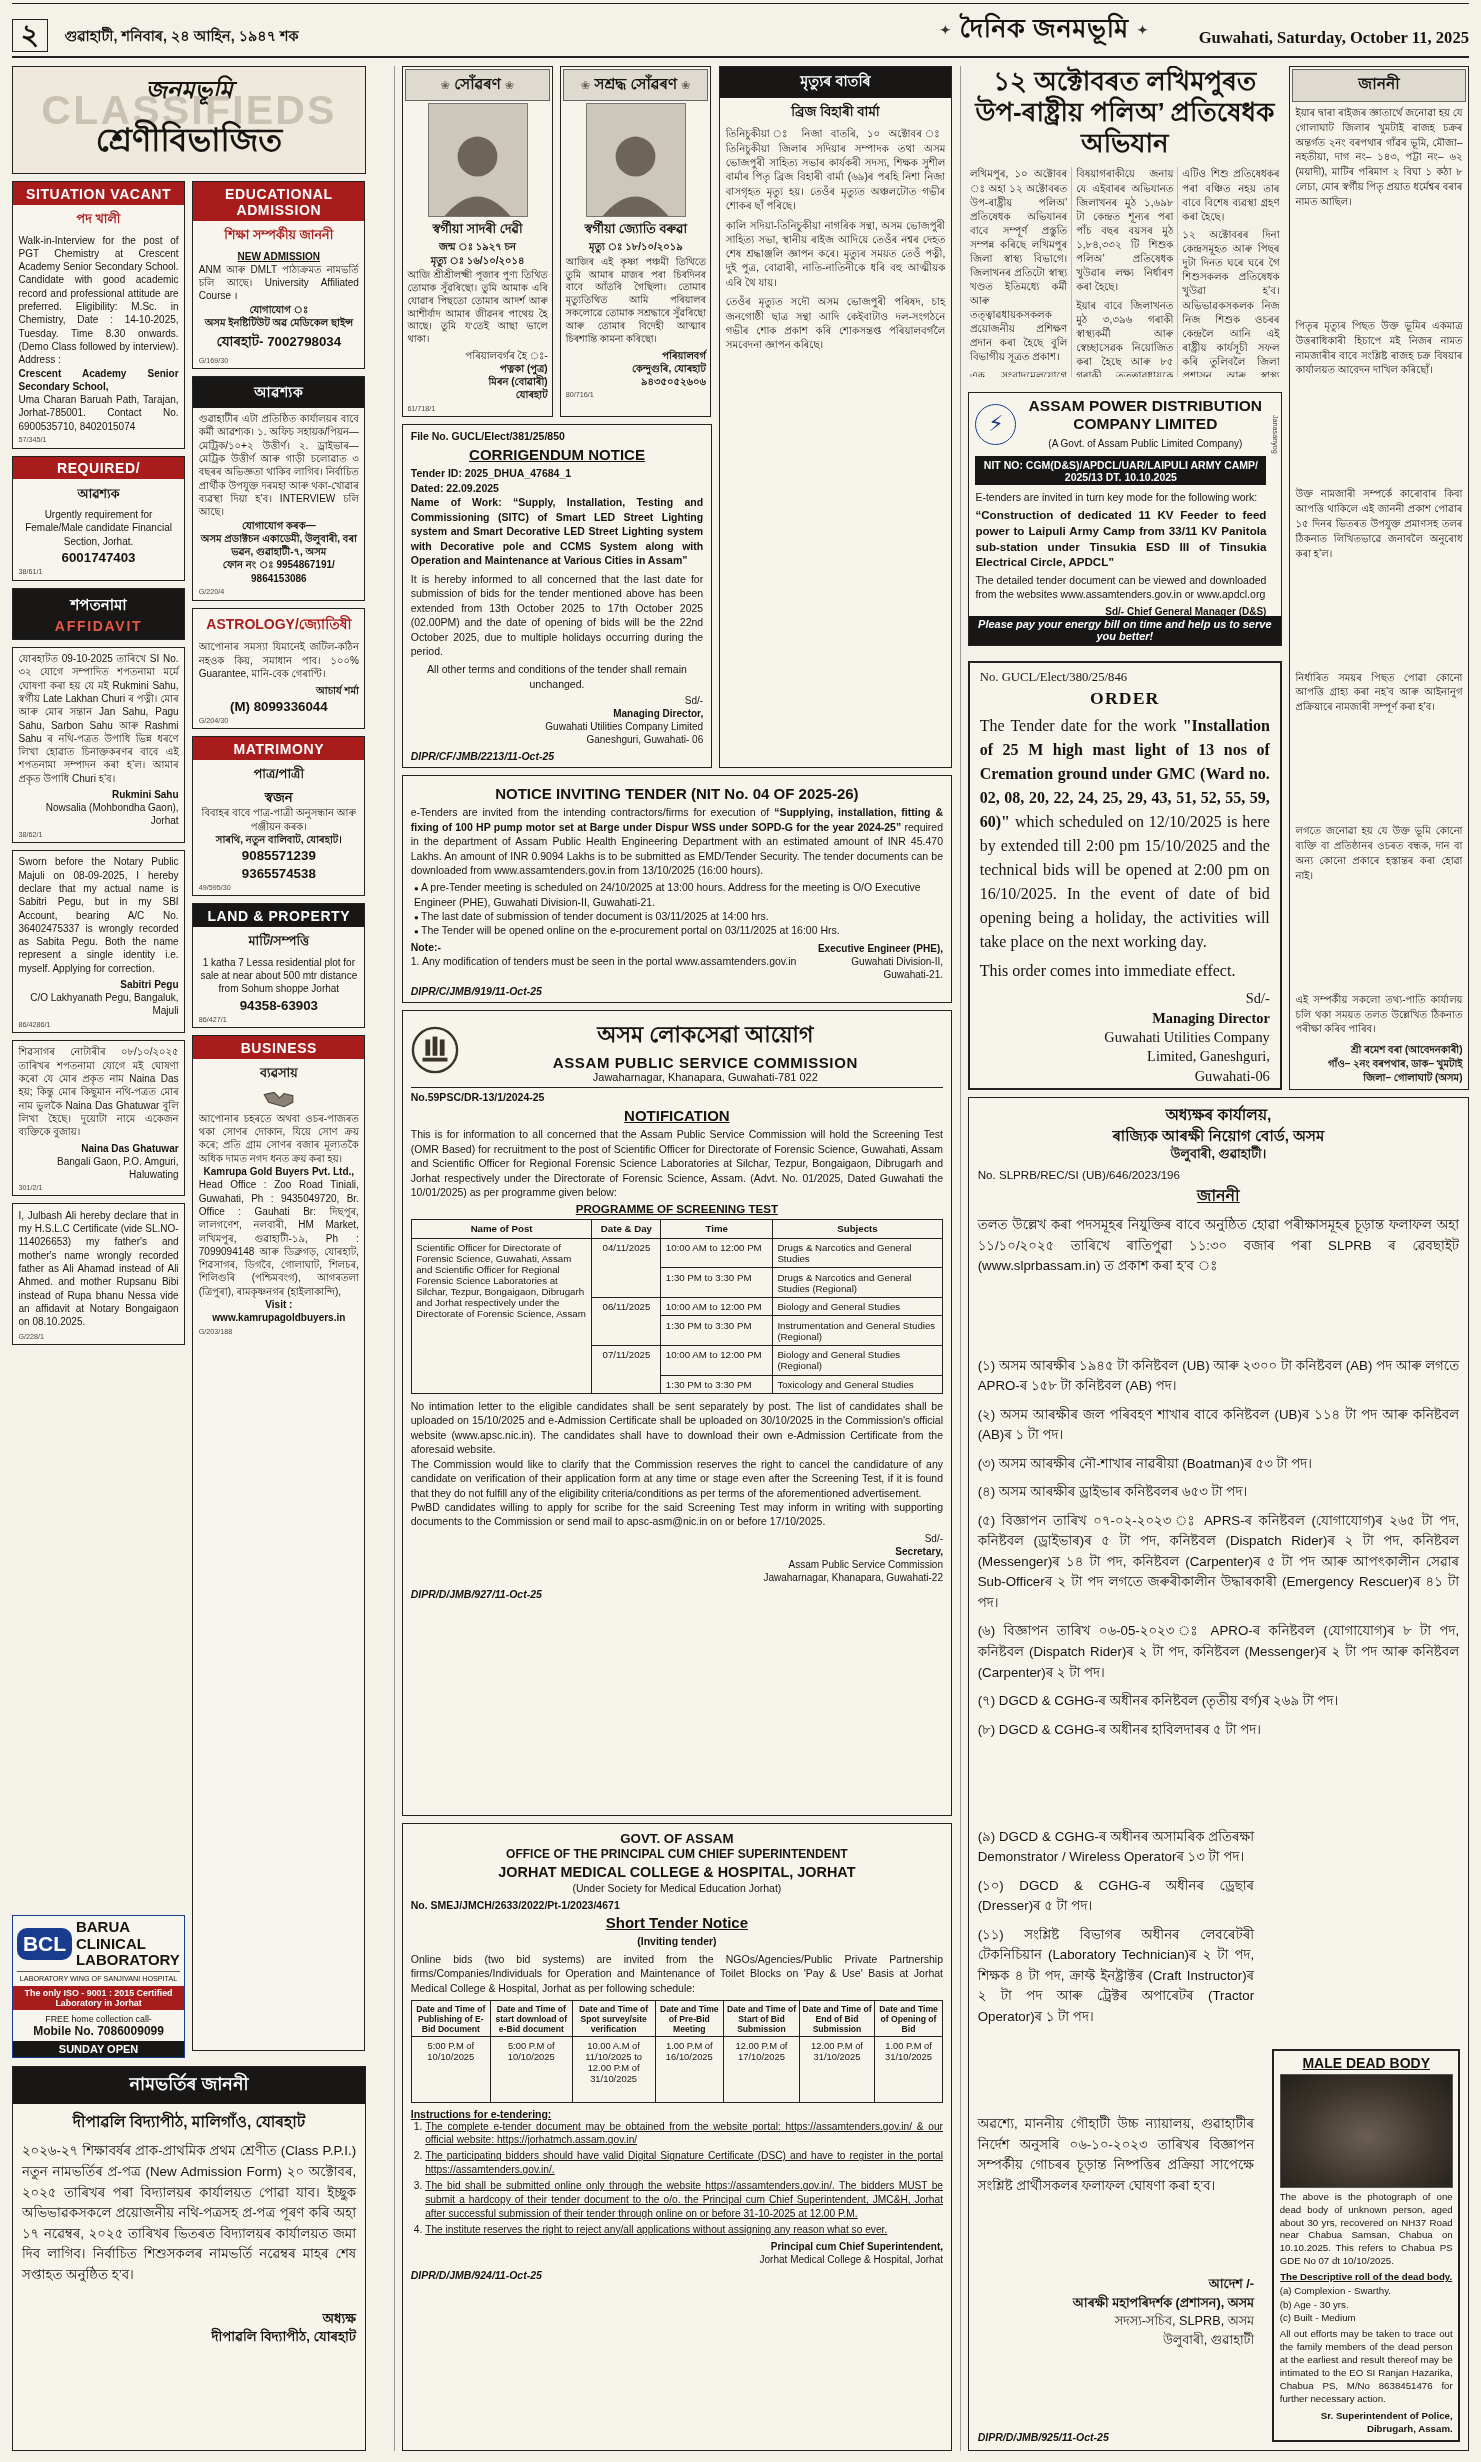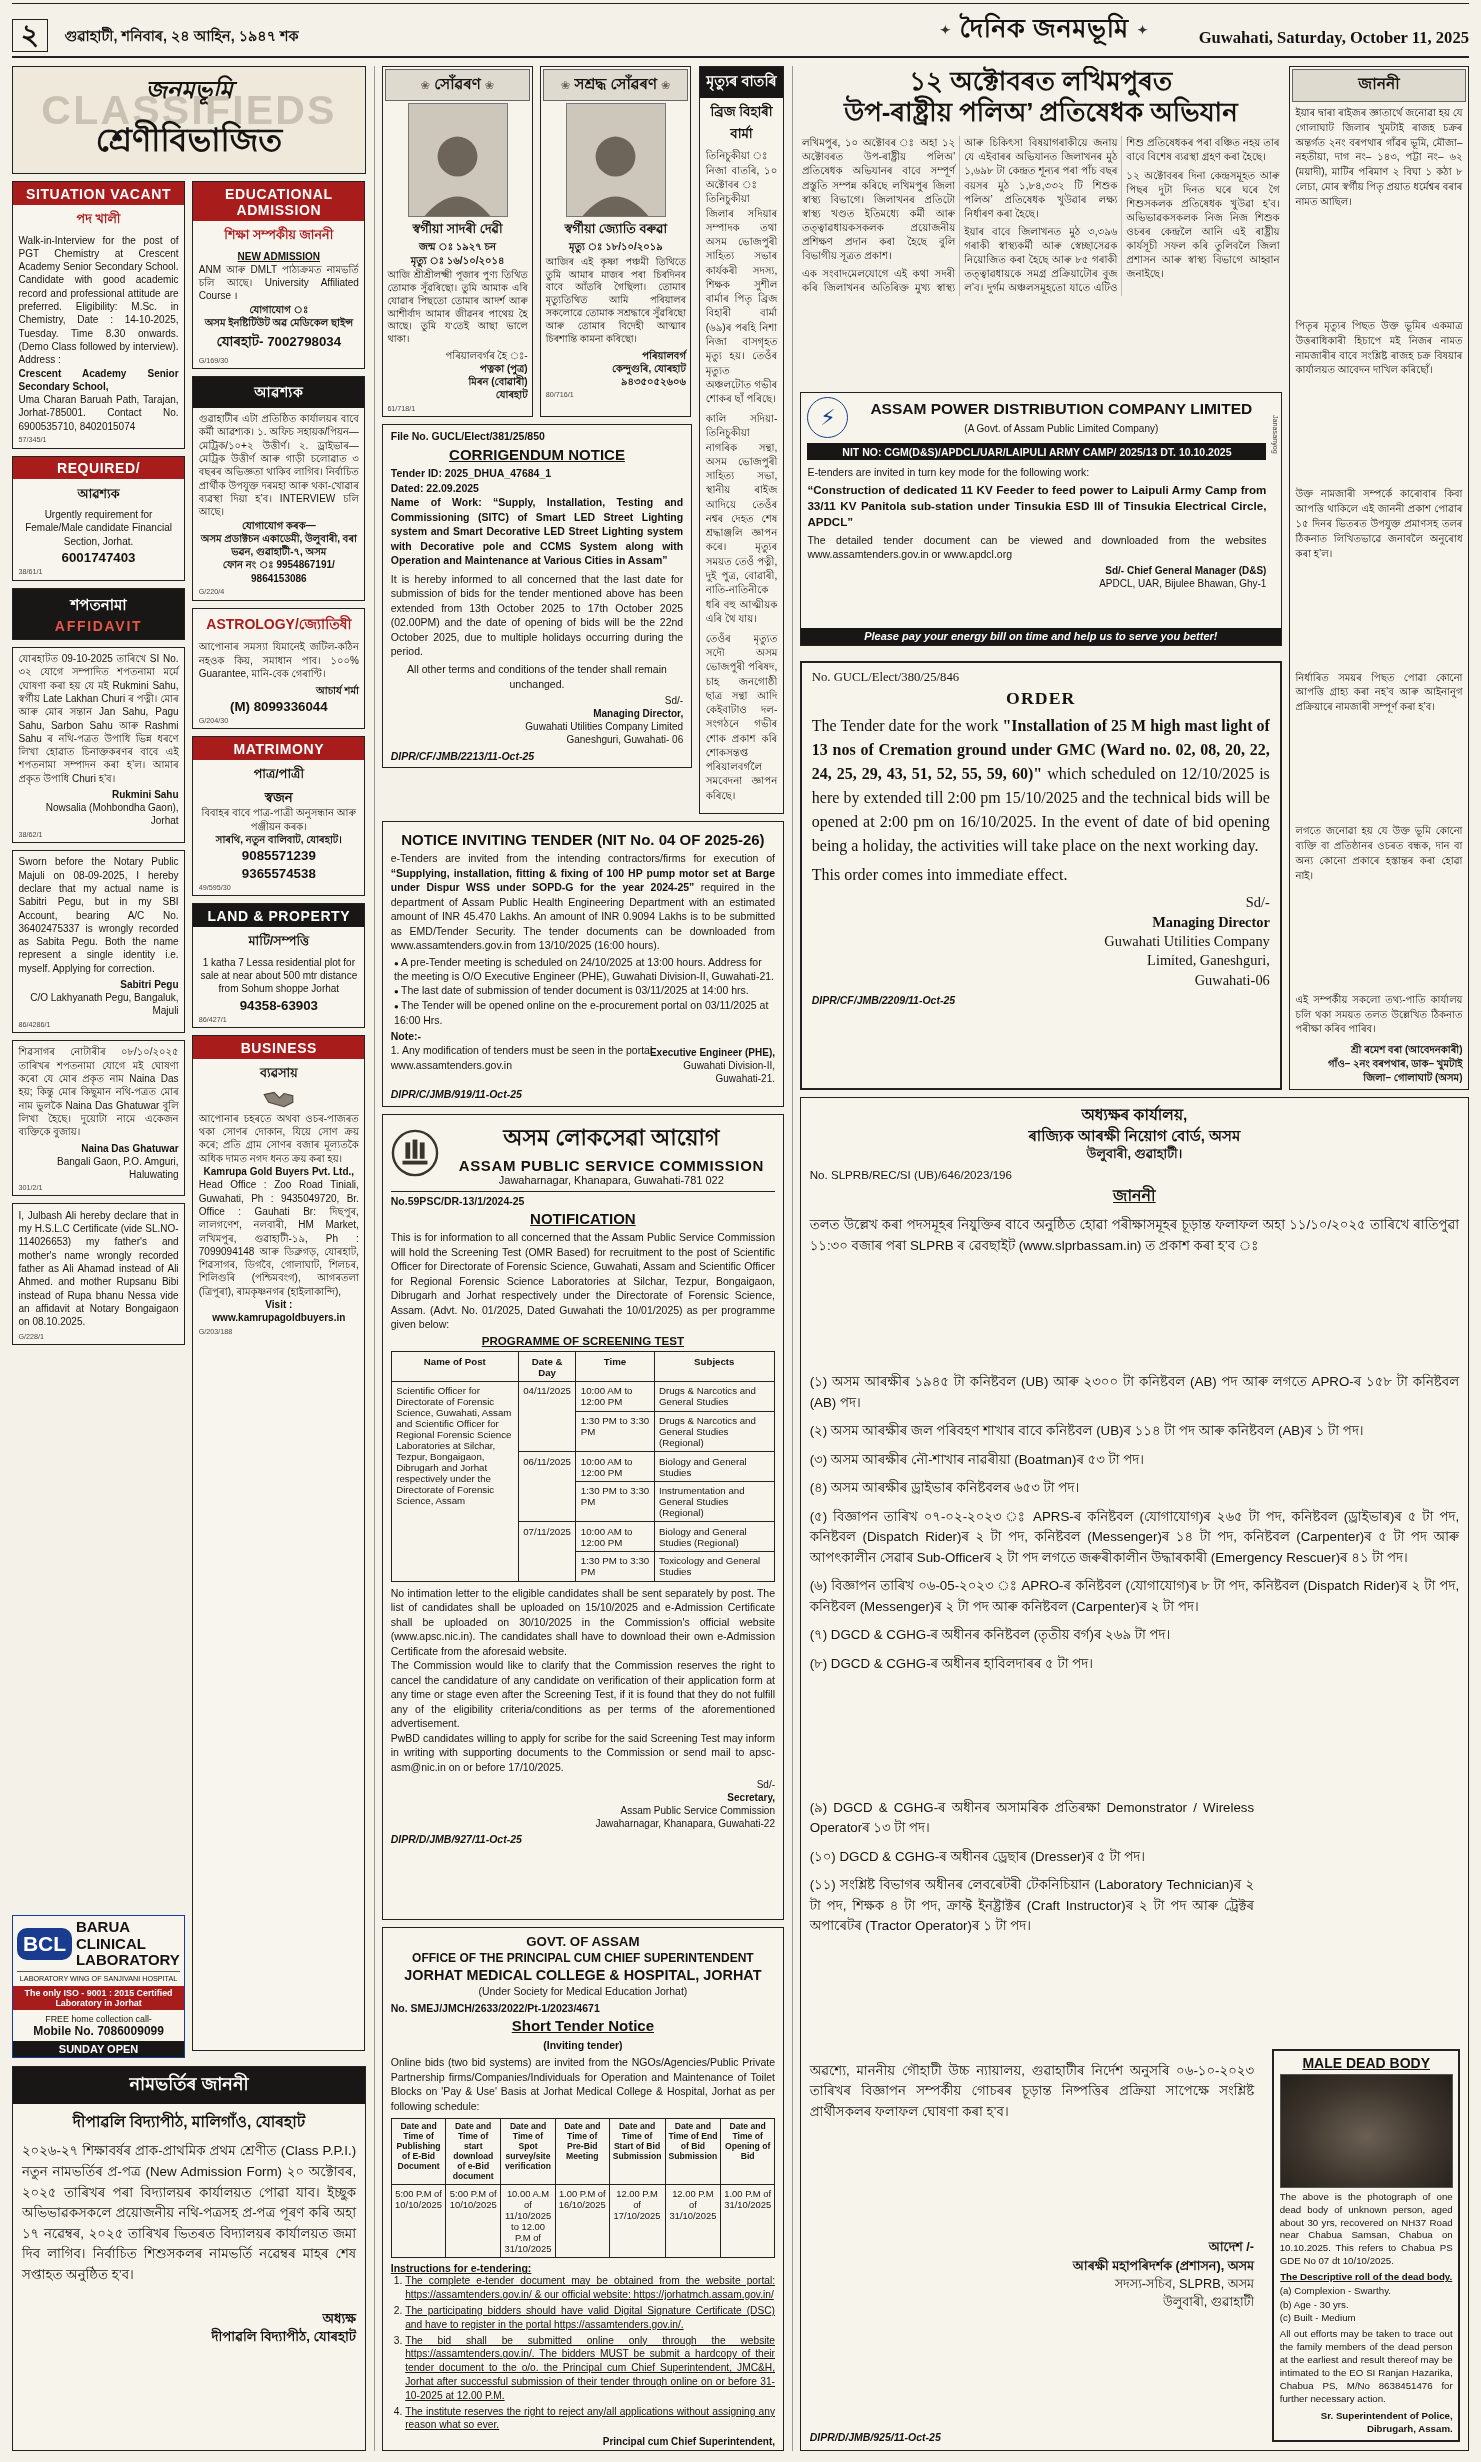--- a/index.html
+++ b/index.html
@@ -16,21 +16,21 @@
     border: 1.1px solid #222; padding: 0 7.8px; line-height: 1.1; }
   .pdate-as { font-size: 14.4px; font-weight: bold; padding-bottom: 3.3px; }
   .masthead { margin-left: auto; font-size: 25.5px; font-weight: bold; letter-spacing: 0.6px; }
   .masthead .orn { font-size: 14.4px; vertical-align: middle; color:#333; }
   .pdate-en { font-size: 16.6px; font-weight: bold; font-family:"Liberation Serif","DejaVu Serif",serif;
     padding-bottom: 4.4px; margin-left: 33px; }
   
   .content { display: flex; gap: 7.8px; padding: 7.8px 12px; height: calc(2462px - 62px); }
   .zone { overflow: hidden; display: flex; flex-direction: column; }
   .zc { width: 354px; }
-  .zm { width: 410px; border-left: 0.6px solid #999; padding-left: 7.2px; }
+  .zm { width: 558px; border-left: 0.6px solid #999; padding-left: 7.2px; margin-left: 20px; }
   .zr { flex: 1; border-left: 0.6px solid #999; padding-left: 7.2px; }
   
   .adbox { border: 1.1px solid #222; background:#f8f5ee; padding: 4.4px 5.5px 3.3px 5.5px; position: relative; margin-bottom: 7.2px; overflow: hidden; }
   .adhead { text-align:center; font-weight:bold; margin:-4.4px -5.5px 4.4px -5.5px; padding:3.3px 2.2px; }
   .adhead.red { background:#a91c1c; color:#fff; font-size:14px; letter-spacing:0.6px; }
   .adhead.blk { background:#191715; color:#fff; font-size:14px; letter-spacing:0.6px; }
   .adsub { text-align:center; font-weight:bold; font-size:12.7px; color:#a91c1c; margin-bottom:3.3px; }
   .adsub.blkt { color:#191715; }
   .adbody { font-size:10px; line-height:1.33; }
   .jt { text-align: justify; }

